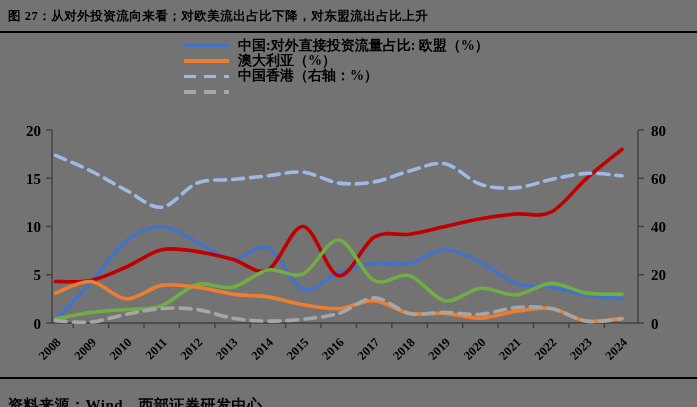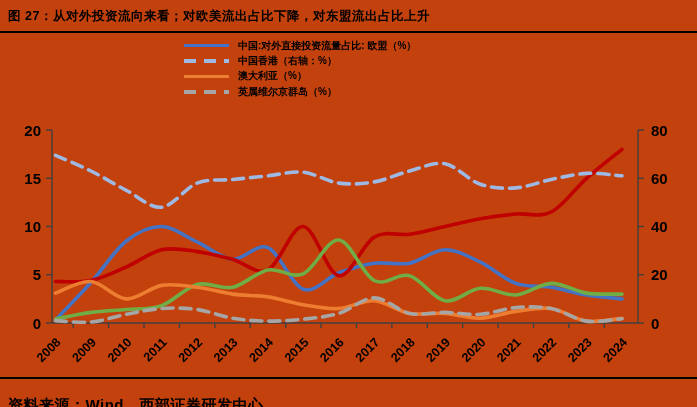--- a/index.html
+++ b/index.html
@@ -1,60 +1,59 @@
 <!DOCTYPE html>
 <html><head>
 <meta charset="utf-8">
 <style>
   html,body{margin:0;padding:0;background:#fff;}
   .page{
-    position:relative;width:697px;height:407px;background:#c2410c;overflow:hidden;
-    font-family:Liberation Sans, sans-serif;color:#000;
+    position:relative;width:697px;height:407px;background:#737373;overflow:hidden;
+    font-family:Liberation Serif, serif;color:#000;
   }
   .title{
     position:absolute;left:8px;top:8px;width:680px;
     font-size:12.5px;font-weight:700;letter-spacing:.5px;white-space:nowrap;
   }
   .rule{position:absolute;left:0;width:697px;background:#000;}
   .rule.top{top:31px;height:2px;}
   .rule.bottom{top:377px;height:1.5px;}
   .source{
     position:absolute;left:8px;top:396px;
     font-size:15px;font-weight:700;letter-spacing:.5px;
   }
   svg#chart{position:absolute;left:0;top:0;}
   .legend{
     position:absolute;left:184px;top:38px;z-index:2;
   }
   .legend-row{display:flex;align-items:center;height:15.4px;}
   .legend-swatch{width:45px;height:3.6px;flex:0 0 45px;margin-right:9px;}
-  .legend-label{font-size:10px;font-weight:700;white-space:nowrap;line-height:1;}
+  .legend-label{font-size:14px;font-weight:700;white-space:nowrap;line-height:1;}
 </style>
 </head>
 <body>
 
 <div class="page">
   <div class="title">图 27：从对外投资流向来看；对欧美流出占比下降，对东盟流出占比上升</div>
   <div class="rule top"></div>
   <div class="legend" id="legend">
       <div class="legend-row">
         <span class="legend-swatch" style="background: rgb(68, 114, 196);"></span>
         <span class="legend-label">中国:对外直接投资流量占比: 欧盟（%）</span>
       </div>
       <div class="legend-row">
+        <span class="legend-swatch" style="background: rgb(237, 125, 49);"></span>
+        <span class="legend-label">澳大利亚（%）</span>
+      </div>
+      <div class="legend-row">
         <span class="legend-swatch" style="background: repeating-linear-gradient(90deg, rgb(157, 185, 228) 0px, rgb(157, 185, 228) 12px, transparent 12px, transparent 20px);"></span>
         <span class="legend-label">中国香港（右轴：%）</span>
       </div>
       <div class="legend-row">
-        <span class="legend-swatch" style="background: rgb(237, 125, 49);"></span>
-        <span class="legend-label">澳大利亚（%）</span>
-      </div>
-      <div class="legend-row">
         <span class="legend-swatch" style="background: repeating-linear-gradient(90deg, rgb(166, 166, 166) 0px, rgb(166, 166, 166) 12px, transparent 12px, transparent 20px);"></span>
-        <span class="legend-label">英属维尔京群岛（%）</span>
       </div>
     </div>
   <svg id="chart" width="697" height="407" viewBox="0 0 697 407" aria-hidden="true">
       <line x1="52" y1="130" x2="52" y2="323" stroke="#404040" stroke-width="1.4"></line>
       <line x1="638" y1="130" x2="638" y2="323" stroke="#404040" stroke-width="1.4"></line>
       <line x1="52" y1="323" x2="638" y2="323" stroke="#404040" stroke-width="1.6"></line>
       <line x1="46" y1="323" x2="52" y2="323" stroke="#404040" stroke-width="1.4"></line>
       <text x="41" y="328.5" text-anchor="end" font-size="15" font-weight="600" fill="#000000">0</text>
       <line x1="46" y1="274.75" x2="52" y2="274.75" stroke="#404040" stroke-width="1.4"></line>
       <text x="41" y="280.25" text-anchor="end" font-size="15" font-weight="600" fill="#000000">5</text>

